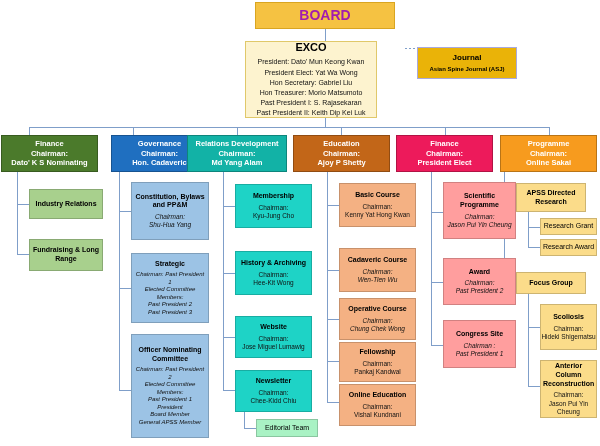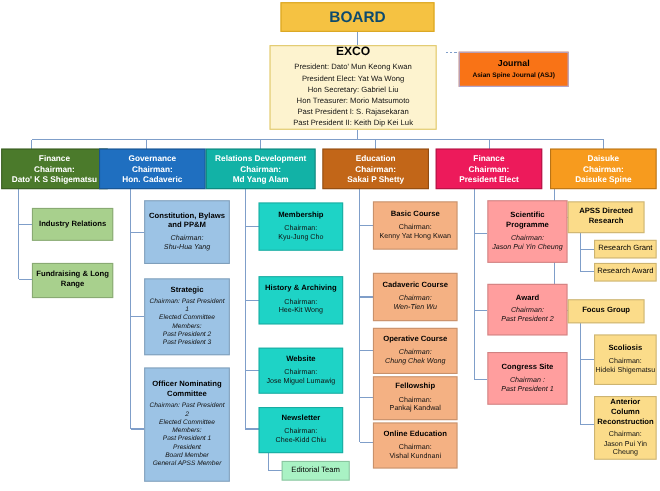--- a/index.html
+++ b/index.html
@@ -19,29 +19,29 @@
     align-items:center;
     justify-content:center;
     text-align:center;
     line-height:1.25;
     z-index:3;
   }
   .box .t{display:block;width:100%;}
   
   .board{
     background:#f5c242;border:1px solid #d9a521;
-    font-weight:bold;font-size:14px;color:#0c4a6e;
+    font-weight:bold;font-size:14px;color:#a21caf;
   }
   .exco{
     background:#fdf3cf;border:1px solid #e0c86a;
   }
   .exco .hdr{font-weight:bold;font-size:11px;margin-bottom:3px;}
   .exco .ln{font-size:7px;color:#111;line-height:1.45;}
   .journal{
-    background:#f97316;border:1px solid #a9a9dd;
+    background:#eab308;border:1px solid #a9a9dd;
   }
   .journal .hdr{font-weight:bold;font-size:8px;margin-bottom:3px;}
   .journal .ln{font-size:6px;font-weight:bold;}
 
   
   .com{border:1px solid rgba(0,0,0,.25);color:#fff;}
   .com .n{font-weight:bold;font-size:7.5px;}
   .com .c{font-weight:bold;font-size:7.5px;}
   .com .p{font-weight:bold;font-size:7.5px;}
   .com.dark .n,.com.dark .c,.com.dark .p{color:#fff;}
@@ -118,64 +118,64 @@
     <line x1="528" y1="294" x2="528" y2="386"></line>
     <line x1="528" y1="327" x2="540" y2="327"></line>
     <line x1="528" y1="386" x2="540" y2="386"></line>
   </g>
 </svg>
 
 <div class="box board" style="left:255px;top:2px;width:140px;height:27px;">
   <span class="t">BOARD</span>
 </div>
 
-<div class="box exco" style="left:245px;top:41px;width:152px;height:77px;padding:8px 2px;text-align:center;">
+<div class="box exco" style="left:245px;top:41px;width:132px;height:77px;padding:8px 2px;text-align:center;">
   <span class="hdr t">EXCO</span>
   <span class="ln t">President: Dato' Mun Keong Kwan</span>
   <span class="ln t">President Elect: Yat Wa Wong</span>
   <span class="ln t">Hon Secretary: Gabriel Liu</span>
   <span class="ln t">Hon Treasurer: Morio Matsumoto</span>
   <span class="ln t">Past President I: S. Rajasekaran</span>
   <span class="ln t">Past President II: Keith Dip Kei Luk</span>
 </div>
 
 <div class="box journal" style="left:417px;top:47px;width:100px;height:32px;">
   <span class="hdr t">Journal</span>
   <span class="ln t">Asian Spine Journal (ASJ)</span>
 </div>
 
 <div class="box com dark" style="left:1px;top:135px;width:97px;height:37px;background:#4b7a2b;">
   <span class="n t">Finance</span>
   <span class="c t">Chairman:</span>
-  <span class="p t">Dato' K S Shigematsu</span>
-</div>
-<div class="box com dark" style="left:90px;top:135px;width:97px;height:37px;background:#1f6fc0;justify-content:center;">
+  <span class="p t">Dato' K S Nominating</span>
+</div>
+<div class="box com dark" style="left:111px;top:135px;width:97px;height:37px;background:#1f6fc0;justify-content:center;">
   <span class="n t">Governance</span>
   <span class="c t">Chairman:</span>
   <span class="p t">Hon. Cadaveric</span>
 </div>
 <div class="box com dark" style="left:187px;top:135px;width:100px;height:37px;background:#12b2a6;">
   <span class="n t">Relations Development</span>
   <span class="c t">Chairman:</span>
   <span class="p t">Md Yang Alam</span>
 </div>
 <div class="box com dark" style="left:293px;top:135px;width:97px;height:37px;background:#c26618;">
   <span class="n t">Education</span>
   <span class="c t">Chairman:</span>
-  <span class="p t">Sakai P Shetty</span>
+  <span class="p t">Ajoy P Shetty</span>
 </div>
 <div class="box com dark" style="left:396px;top:135px;width:97px;height:37px;background:#ed1a5b;">
   <span class="n t">Finance</span>
   <span class="c t">Chairman:</span>
   <span class="p t">President Elect</span>
 </div>
 <div class="box com dark" style="left:500px;top:135px;width:97px;height:37px;background:#f79b1e;">
-  <span class="n t">Daisuke</span>
-  <span class="c t">Chairman:</span>
-  <span class="p t">Daisuke Spine</span>
+  <span class="n t">Programme</span>
+  <span class="c t">Chairman:</span>
+  <span class="p t">Online Sakai</span>
 </div>
 
 <div class="box sub" style="left:29px;top:189px;width:74px;height:30px;background:#a8d08d;">
   <span class="n t">Industry Relations</span>
 </div>
 <div class="box sub" style="left:29px;top:239px;width:74px;height:32px;background:#a8d08d;">
   <span class="n t">Fundraising &amp; Long Range</span>
 </div>
 
 <div class="box sub ital" style="left:131px;top:182px;width:78px;height:58px;background:#9cc3e5;padding:2px;">

